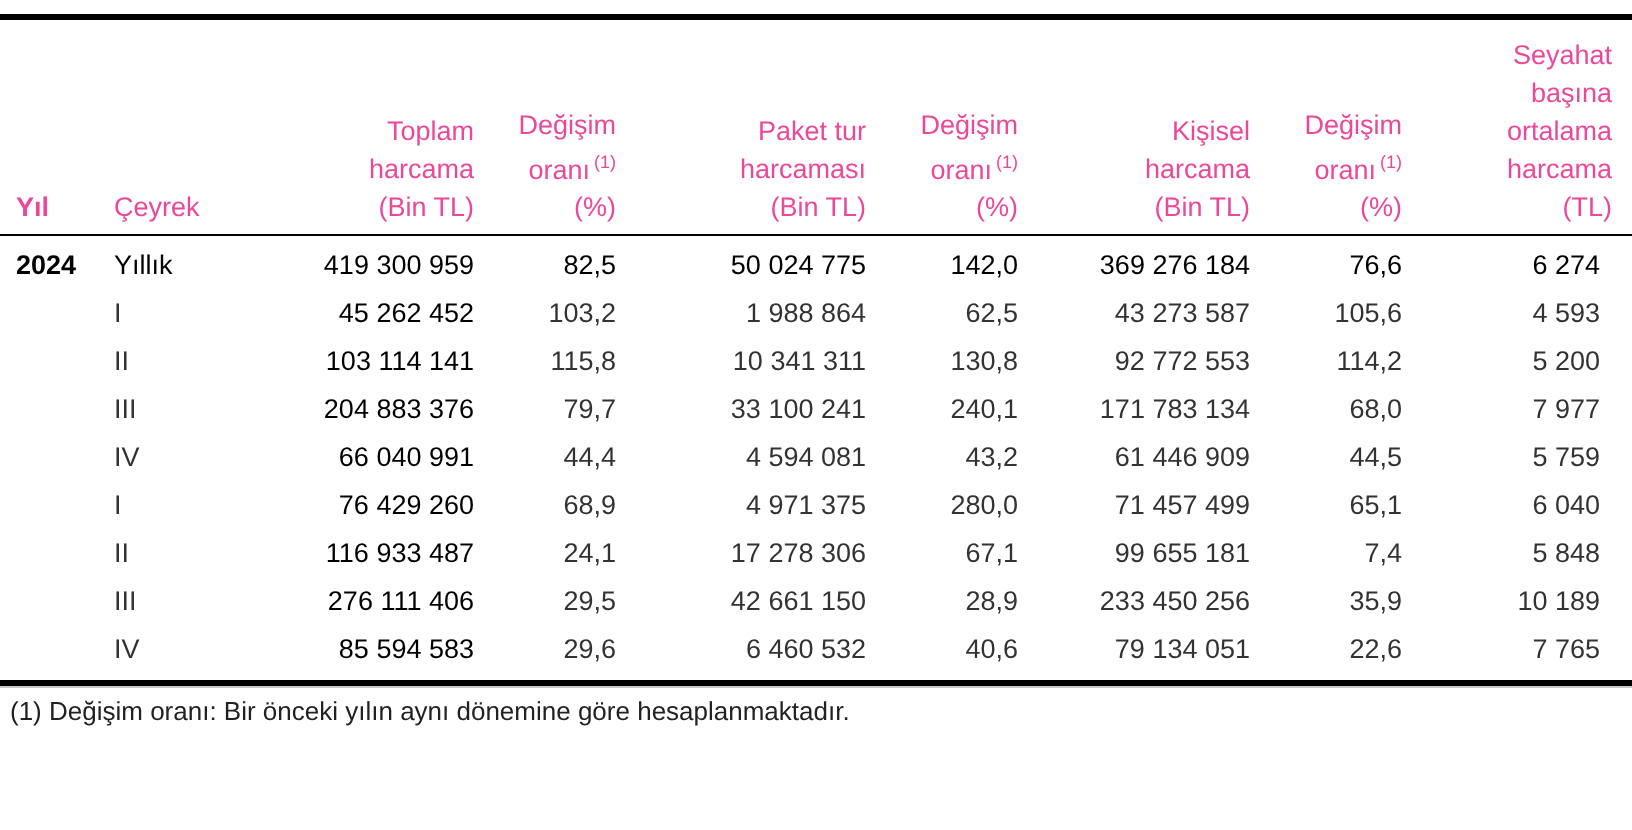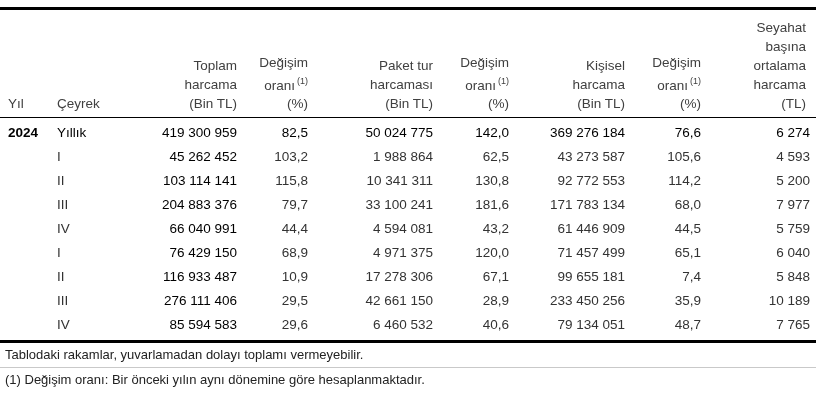--- a/index.html
+++ b/index.html
@@ -30,37 +30,37 @@
   col.w-deg3    { width: 76px; }
   col.w-seyahat { width: 115px; }
 
   thead th {
     font-weight: normal;
     vertical-align: bottom;
     text-align: right;
     padding: 8px 0 4px 0;
     line-height: 19px;
     border-bottom: 1px solid #000000;
-    color: #404040;
+    color: #ec4899;
   }
   thead th.left { text-align: left; }
-  thead th.left:first-child { padding-left: 8px; }
+  thead th.left:first-child { padding-left: 8px; font-weight: bold; }
   thead th.last { padding-right: 10px; }
   thead sup { font-size: 9px; margin-left: 2px; }
 
   tbody td {
     height: 24px;
     line-height: 24px;
     padding: 0;
     white-space: nowrap;
   }
   tbody td.num { text-align: right; }
   tbody td.c-yil { padding-left: 8px; font-weight: bold; color: #000000; }
   tbody td.c-ceyrek { padding-left: 0; }
-  tbody td.last { padding-right: 6px; }
+  tbody td.last { padding-right: 16px; }
   tbody td.b { font-weight: normal; color: #000000; }
   tbody tr.gap td { padding-top: 6px; height: 30px; }
   tbody tr:first-child td { padding-top: 3px; }
   tbody tr:last-child td { padding-bottom: 3px; }
 
   .footnotes { width: 816px; font-size: 13px; color: #222222; }
   .footnote {
     padding: 4px 0 4px 5px;
     line-height: 16px;
   }
@@ -159,52 +159,52 @@
           <td class="num">92 772 553</td>
           <td class="num">114,2</td>
           <td class="num last">5 200</td>
         </tr>
         <tr>
           <td class="c-yil"></td>
           <td class="c-ceyrek">III</td>
           <td class="num b">204 883 376</td>
           <td class="num">79,7</td>
           <td class="num">33 100 241</td>
-          <td class="num">181,6</td>
+          <td class="num">240,1</td>
           <td class="num">171 783 134</td>
           <td class="num">68,0</td>
           <td class="num last">7 977</td>
         </tr>
         <tr>
           <td class="c-yil"></td>
           <td class="c-ceyrek">IV</td>
           <td class="num b">66 040 991</td>
           <td class="num">44,4</td>
           <td class="num">4 594 081</td>
           <td class="num">43,2</td>
           <td class="num">61 446 909</td>
           <td class="num">44,5</td>
           <td class="num last">5 759</td>
         </tr>
         <tr>
           <td class="c-yil"></td>
           <td class="c-ceyrek">I</td>
-          <td class="num b">76 429 150</td>
+          <td class="num b">76 429 260</td>
           <td class="num">68,9</td>
           <td class="num">4 971 375</td>
-          <td class="num">120,0</td>
+          <td class="num">280,0</td>
           <td class="num">71 457 499</td>
           <td class="num">65,1</td>
           <td class="num last">6 040</td>
         </tr>
         <tr>
           <td class="c-yil"></td>
           <td class="c-ceyrek">II</td>
           <td class="num b">116 933 487</td>
-          <td class="num">10,9</td>
+          <td class="num">24,1</td>
           <td class="num">17 278 306</td>
           <td class="num">67,1</td>
           <td class="num">99 655 181</td>
           <td class="num">7,4</td>
           <td class="num last">5 848</td>
         </tr>
         <tr>
           <td class="c-yil"></td>
           <td class="c-ceyrek">III</td>
           <td class="num b">276 111 406</td>
@@ -216,25 +216,24 @@
           <td class="num last">10 189</td>
         </tr>
         <tr>
           <td class="c-yil"></td>
           <td class="c-ceyrek">IV</td>
           <td class="num b">85 594 583</td>
           <td class="num">29,6</td>
           <td class="num">6 460 532</td>
           <td class="num">40,6</td>
           <td class="num">79 134 051</td>
-          <td class="num">48,7</td>
+          <td class="num">22,6</td>
           <td class="num last">7 765</td>
         </tr>
       </tbody>
   </table>
 
   <div class="footnotes">
-    <div class="footnote">Tablodaki rakamlar, yuvarlamadan dolayı toplamı vermeyebilir.</div>
     <hr class="footnote-divider">
     <div class="footnote">(1) Değişim oranı: Bir önceki yılın aynı dönemine göre hesaplanmaktadır.</div>
   </div>
 
 </div>
 
 </body></html>

